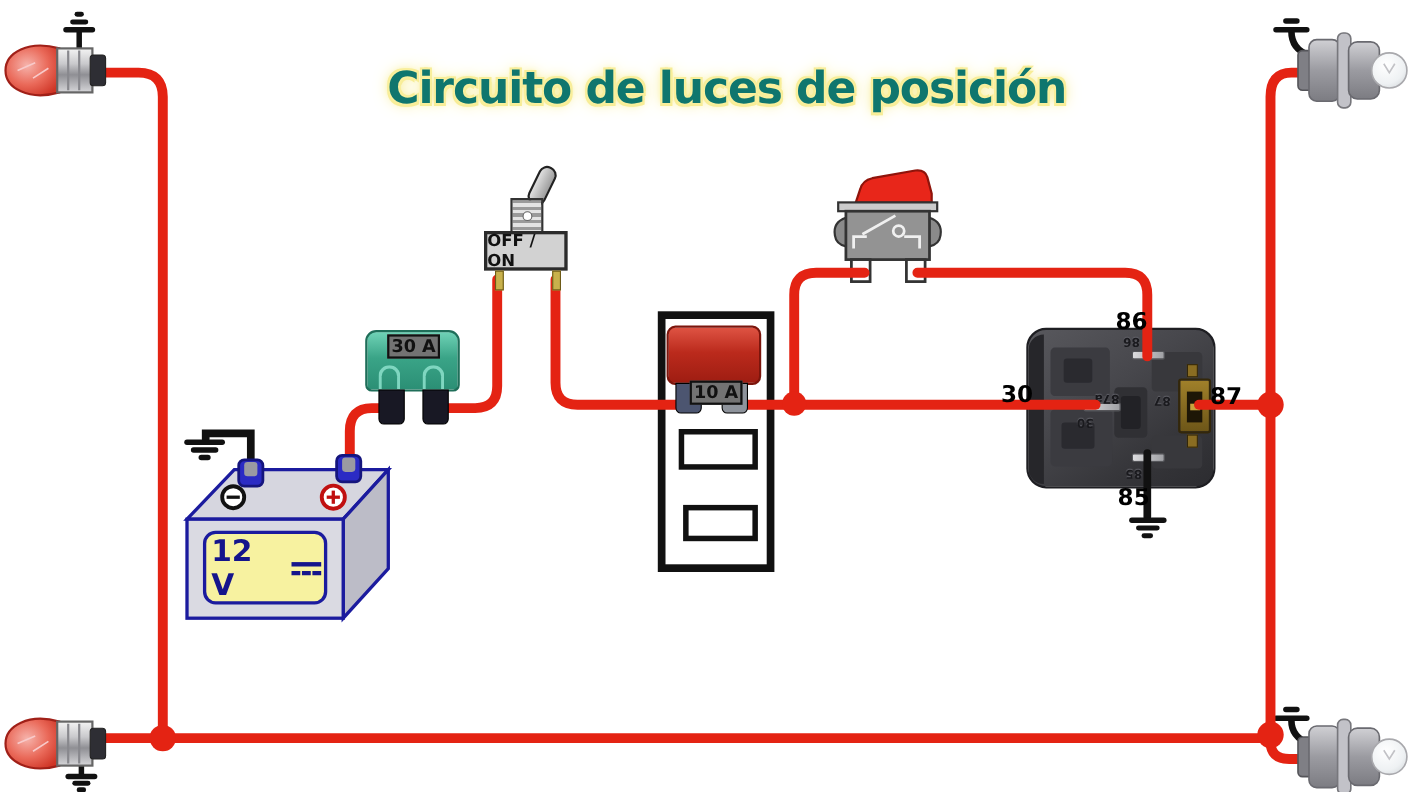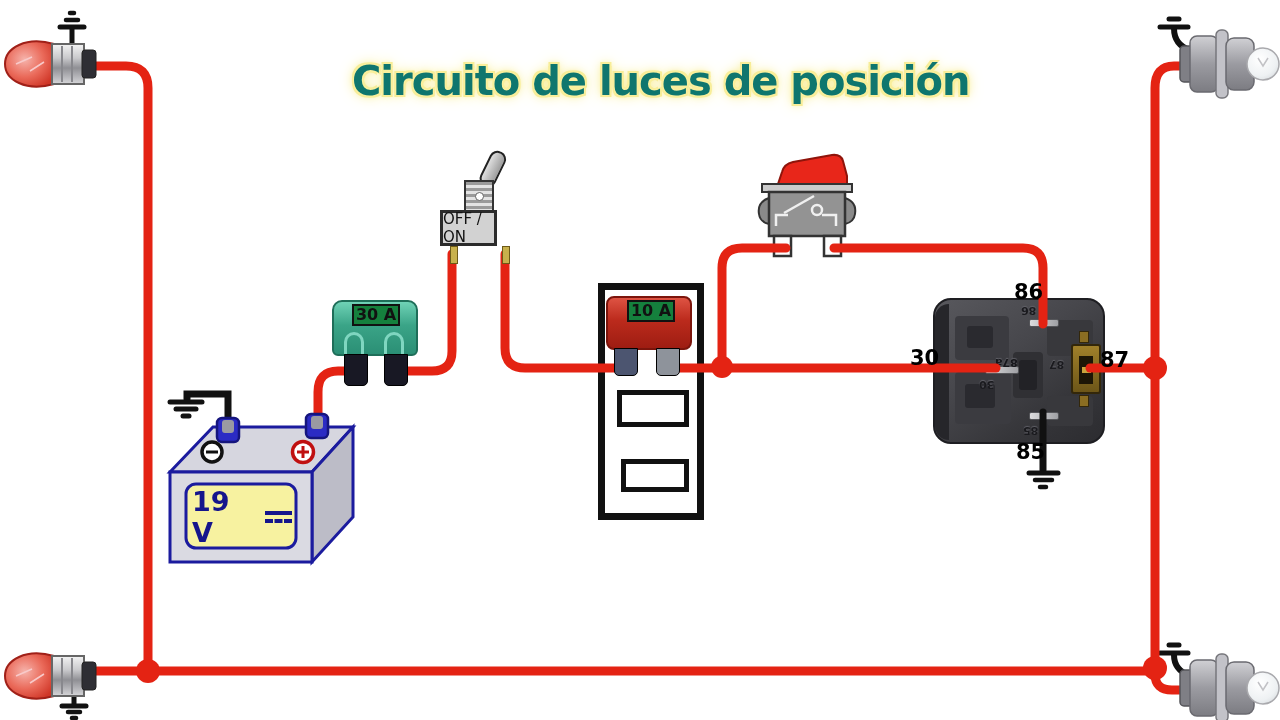--- a/index.html
+++ b/index.html
@@ -50,45 +50,45 @@
   .fuse { width:86px; }
   .fuse .body { position:absolute; left:0; top:0; width:86px; height:56px;
                 border-radius:10px 10px 6px 6px; }
   .fuse30 { left:332px; top:300px; height:88px; }
   .fuse30 .body { background:linear-gradient(180deg,#6fd2b6 0%,#3aa487 45%,#2b8f75 100%);
                   border:2px solid #1f6e59; }
   .fuse10 { left:606px; top:296px; height:82px; }
   .fuse10 .body { height:54px; border-radius:8px;
                   background:linear-gradient(180deg,#de5343 0%,#bb2a1c 45%,#9e1d12 100%);
                   border:2px solid #7c150c; }
-  .fuse .flabel { position:absolute; top:4px; height:22px; background:#15803d; border:2px solid #111;
+  .fuse .flabel { position:absolute; top:4px; height:22px; background:#737373; border:2px solid #111;
                   font-size:16px; font-weight:bold; color:#111; text-align:center; line-height:18px; }
   .fuse30 .flabel { left:20px; width:48px; }
-  .fuse10 .flabel { left:21px; width:48px; }
+  .fuse10 .flabel { left:21px; width:48px;margin-top:46px; }
   .arch { position:absolute; width:20px; height:22px; border:3px solid #7fd6c0; border-bottom:none;
           border-radius:10px 10px 0 0; }
   .leg { position:absolute; border:1px solid #000; border-radius:0 0 5px 5px; }
   .fuse30 .legL { left:12px; top:54px; width:24px; height:32px; background:#181824; }
   .fuse30 .legR { left:52px; top:54px; width:24px; height:32px; background:#181824; }
   .fuse10 .legL { left:8px;  top:52px; width:24px; height:28px; background:#4c5570; }
   .fuse10 .legR { left:50px; top:52px; width:24px; height:28px; background:#8e939b; }
 
   
   .toggle { left:440px; top:148px; width:80px; height:118px; }
   .toggle .lever { position:absolute; left:36px; top:0; width:17px; height:38px; border-radius:8px;
                    background:linear-gradient(90deg,#dedede,#9e9e9e); border:2px solid #222;
                    transform:rotate(26deg); transform-origin:50% 100%; }
   .toggle .neck { position:absolute; left:24px; top:32px; width:30px; height:32px;
                   background:repeating-linear-gradient(180deg,#9a9a9a 0 3px,#e3e3e3 3px 6px);
                   border:2px solid #333; }
   .toggle .dot { position:absolute; left:35px; top:44px; width:9px; height:9px; border-radius:50%;
                  background:#fff; border:1px solid #666; }
-  .toggle .tbody { position:absolute; left:0; top:62px; width:57px; height:36px; background:#d2d2d2;
+  .toggle .tbody { position:absolute; left:0; top:62px; width:76px; height:36px; background:#d2d2d2;
                    border:3px solid #2b2b2b; display:flex; align-items:center; justify-content:center;
-                   font-size:15px; font-weight:normal; color:#111; }
+                   font-size:15px; font-weight:bold; color:#111; }
   .toggle .tpin { position:absolute; width:8px; height:18px; background:#c8b14c; border:1.5px solid #6d5a17; }
 
   
   .batt-label { left:192px; top:496px; width:100px; height:42px; display:flex; align-items:center;
                 gap:7px; color:#15158c; font-size:27px; font-weight:bold; }
   .dc { width:28px; }
   .dc .solid { border-top:4px solid #15158c; }
   .dc .dash  { margin-top:4px; border-top:4px dashed #15158c; }
 </style>
 </head>
@@ -308,21 +308,21 @@
     <div class="neck"></div>
     <div class="dot"></div>
     <div class="tbody">
       <span>OFF / ON</span>
     </div>
     <div class="tpin" style="left:10px;top:98px"></div>
     <div class="tpin" style="left:62px;top:98px"></div>
   </div>
 
   <div class="abs batt-label">
-    <span>19 V</span>
+    <span>12 V</span>
     <span class="dc">
       <span class="solid" style="display:block"></span>
       <span class="dash" style="display:block"></span>
     </span>
   </div>
 
   <div class="abs tlabel" style="left:1014px;top:280px">86</div>
   <div class="abs tlabel" style="left:910px;top:346px">30</div>
   <div class="abs tlabel" style="left:1100px;top:348px">87</div>
   <div class="abs tlabel" style="left:1016px;top:440px">85</div>

